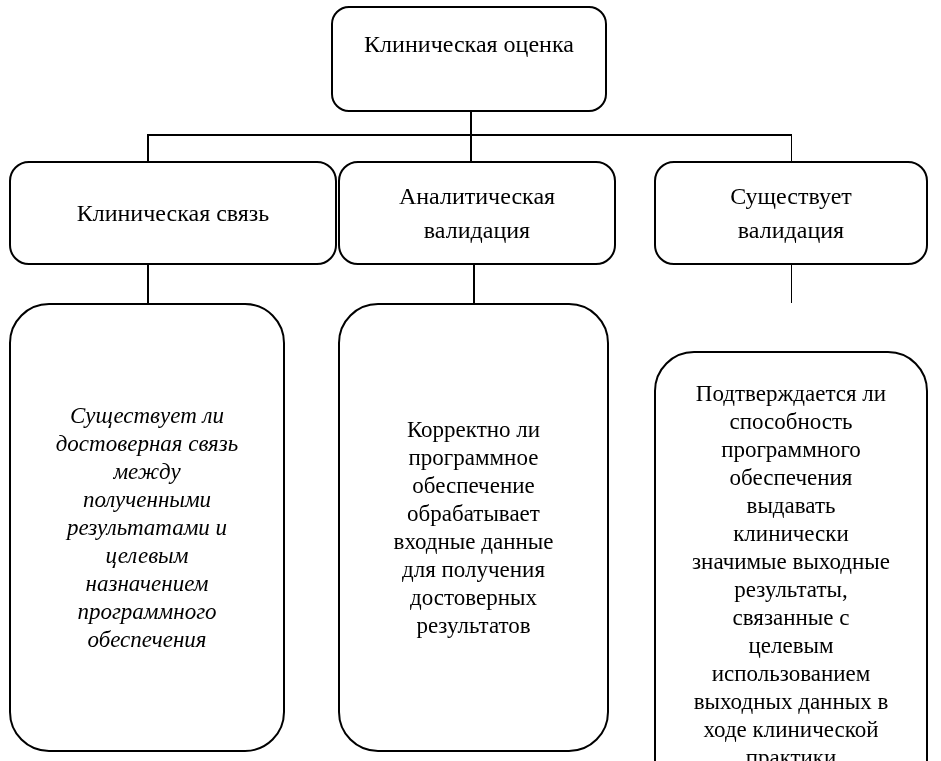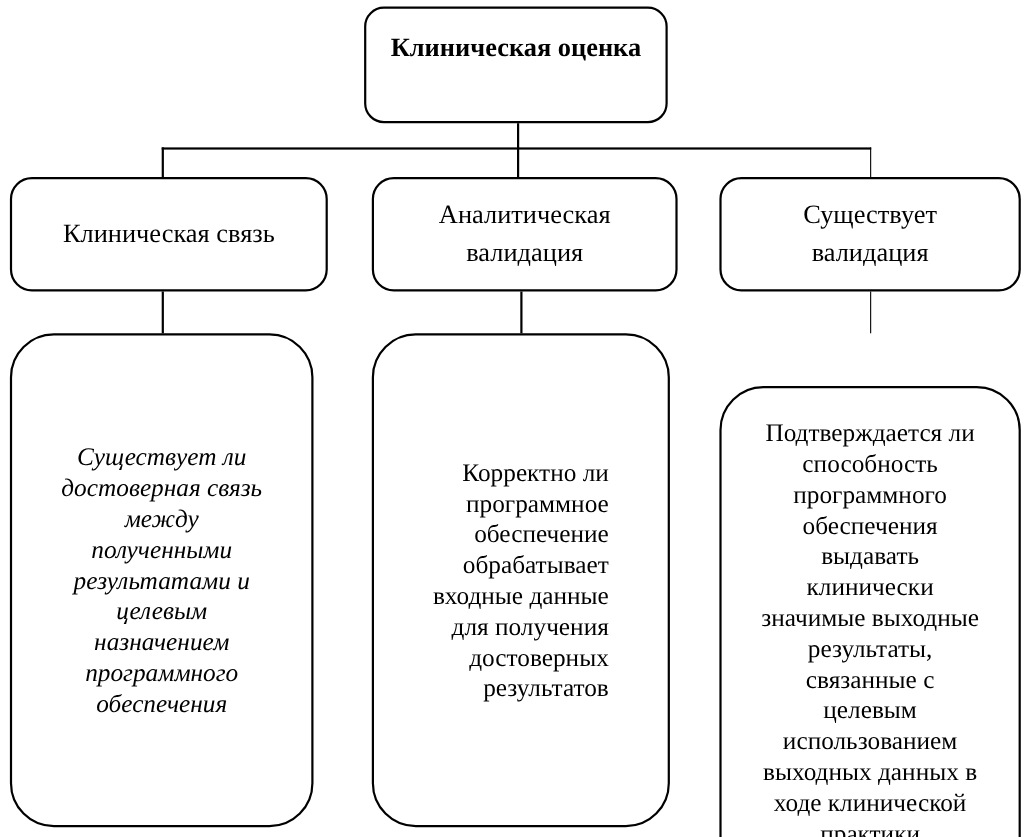--- a/index.html
+++ b/index.html
@@ -30,46 +30,45 @@
   }
   
   .root-box {
     left: 331px; top: 6px;
     width: 276px; height: 106px;
     border-radius: 18px;
     align-items: flex-start;
     padding-top: 20px;
     font-size: 24px;
     line-height: 32px;
-    font-weight: bold;
   }
   
   .title-box {
     top: 161px;
     height: 104px;
     border-radius: 20px;
     align-items: center;
     font-size: 24px;
     line-height: 34px;
   }
-  .title-box-1 { left: 9px;   width: 289px; }
+  .title-box-1 { left: 9px;   width: 328px; }
   .title-box-2 { left: 338px; width: 278px; }
   .title-box-3 { left: 654px; width: 274px; }
   
   .desc-box {
     top: 303px;
     height: 449px;
     border-radius: 40px;
     align-items: center;
     font-size: 23px;
     line-height: 28px;
     padding: 6px 10px;
   }
   .desc-box-1 { left: 9px;   width: 276px; font-style: italic; }
-  .desc-box-2 { left: 338px; width: 271px; text-align: right; }
+  .desc-box-2 { left: 338px; width: 271px; }
   .desc-box-3 { left: 654px; width: 274px; margin-top: 48px; }
   
   .line {
     position: absolute;
     background: #000000;
   }
   .line.v { width: 1.5px; }
   .line.h { height: 1.5px; }
   .stem-root     { left: 470px; top: 112px; height: 23px; }
   .bar-main      { left: 147px; top: 134px; width: 645px; }

